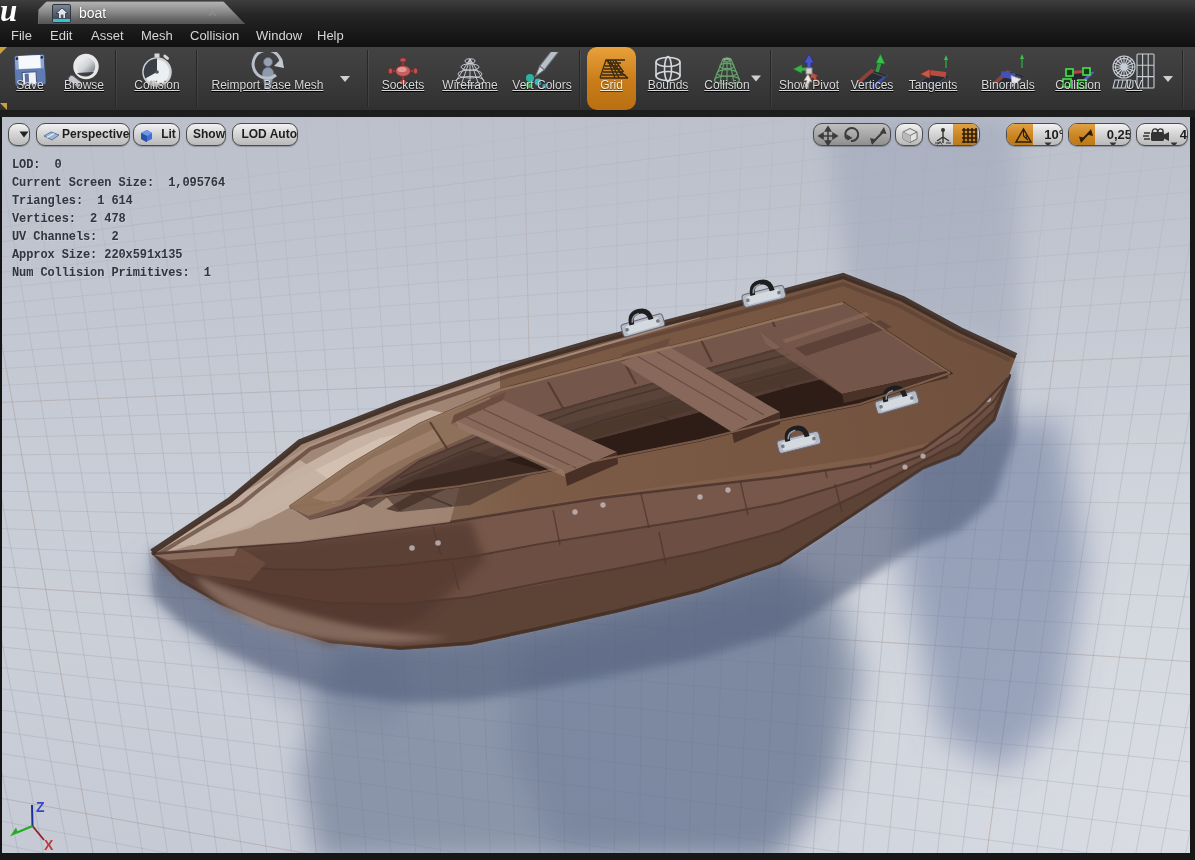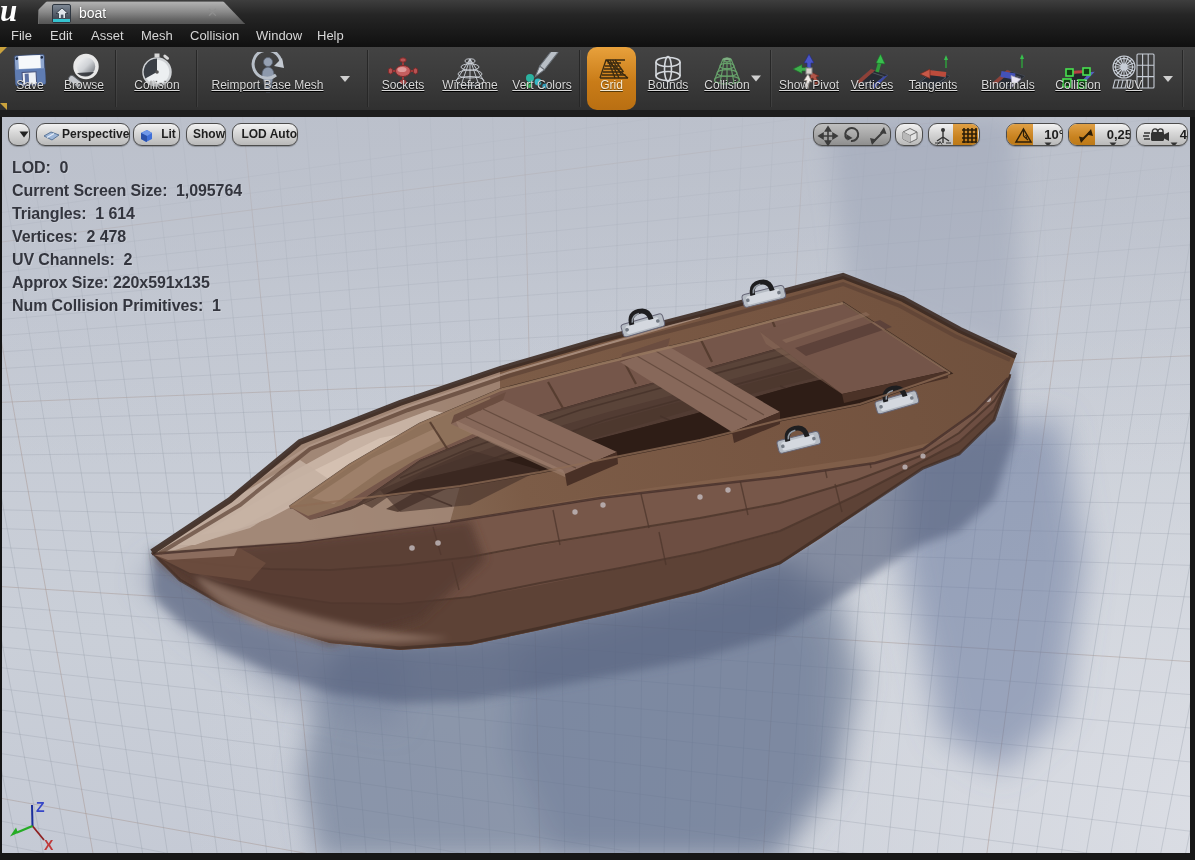--- a/index.html
+++ b/index.html
@@ -35,22 +35,22 @@
   .gold2{position:absolute;left:0;top:103px;width:7px;height:7px;background:linear-gradient(45deg,transparent 48%,#caa23c 52%);}
   
   #strip{position:absolute;left:0;top:110px;width:1195px;height:7px;background:#1d1d1d;}
   
   #viewport{position:absolute;left:0;top:117px;width:1195px;height:743px;background:#c3c8d2;}
   #vpsvg{position:absolute;left:0;top:0;}
   
   .vbtn{position:absolute;top:6px;height:23px;border-radius:9px;border:1px solid #4c4c4c;
     background:linear-gradient(#f2f2f2,#d9d9d9 40%,#b9b9b9);box-shadow:0 1px 1px rgba(0,0,0,0.25);
     color:#1e1e1e;font-size:12px;font-weight:bold;line-height:21px;text-align:right;}
-  .stats{position:absolute;left:12px;top:39px;color:#33353e;font-size:16px;font-weight:bold;
-    line-height:23px;letter-spacing:-0.1px;text-shadow:1px 1px 0 rgba(255,255,255,0.18);}
+  .stats{position:absolute;left:12px;top:39px;color:#33353e;font-size:12px;font-weight:bold;
+    line-height:18px;letter-spacing:-0.1px;text-shadow:1px 1px 0 rgba(255,255,255,0.18);font-family:Liberation Mono, monospace;}
   
   #ledge{position:absolute;left:0;top:117px;width:2px;height:743px;background:#141414;}
   #redge{position:absolute;left:1190px;top:117px;width:5px;height:743px;background:#171717;}
   #bedge{position:absolute;left:0;top:853px;width:1195px;height:7px;background:#171717;}
 </style>
 </head>
 <body>
 <div id="titlebar">
   <div id="uelogo">u</div>
   <div id="tab">

